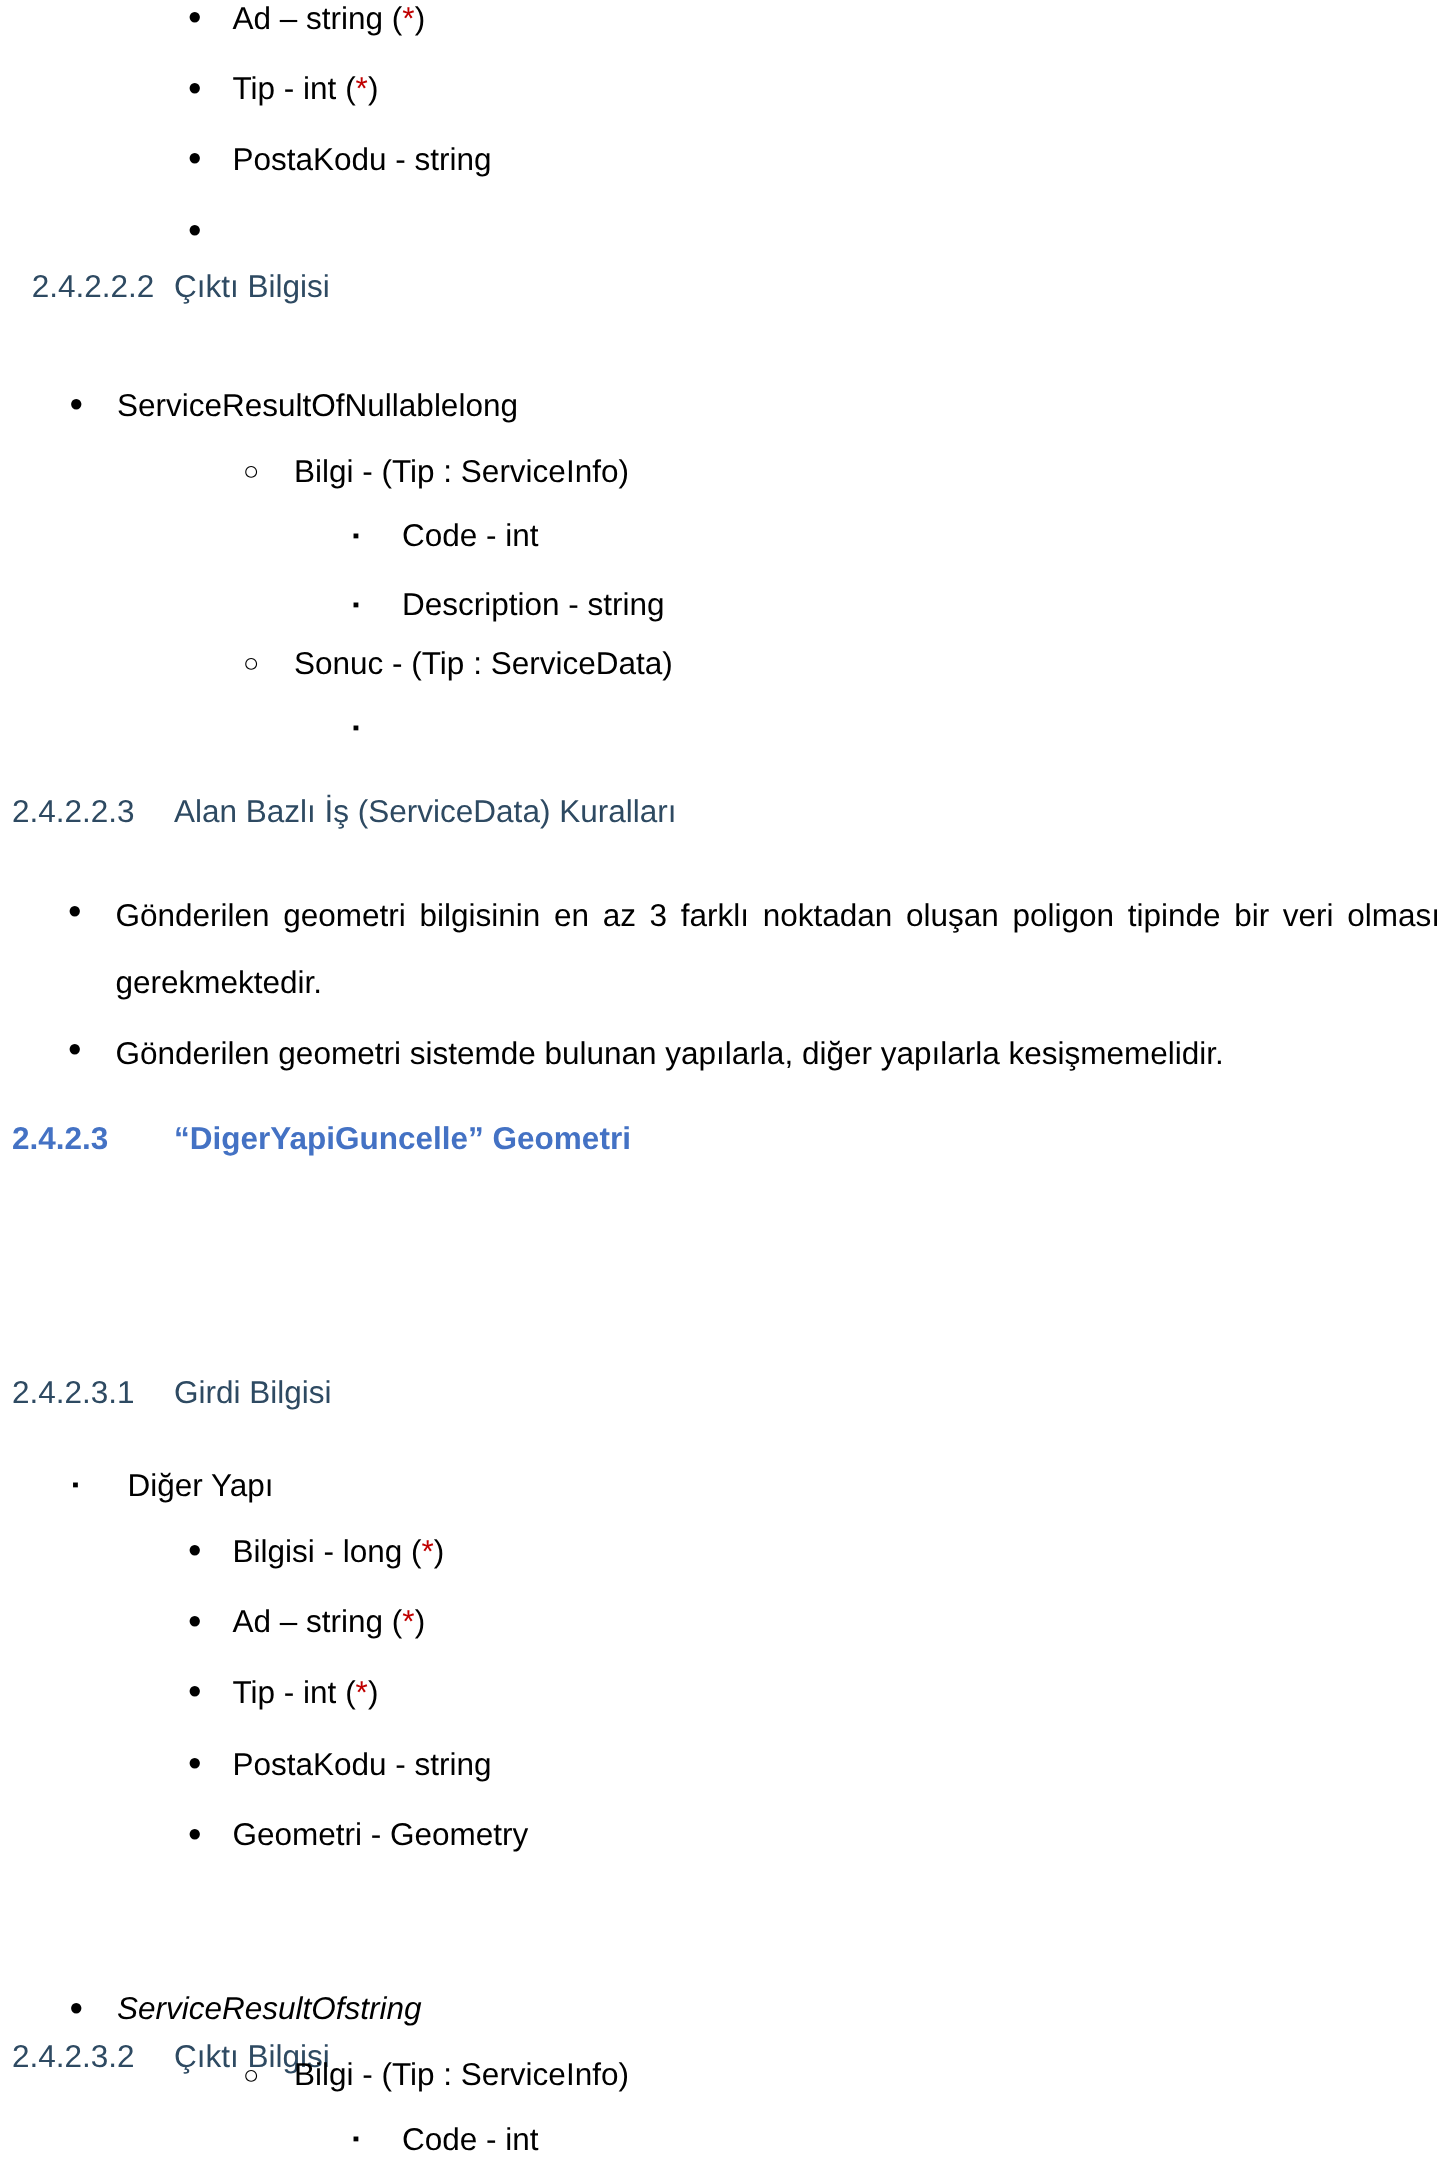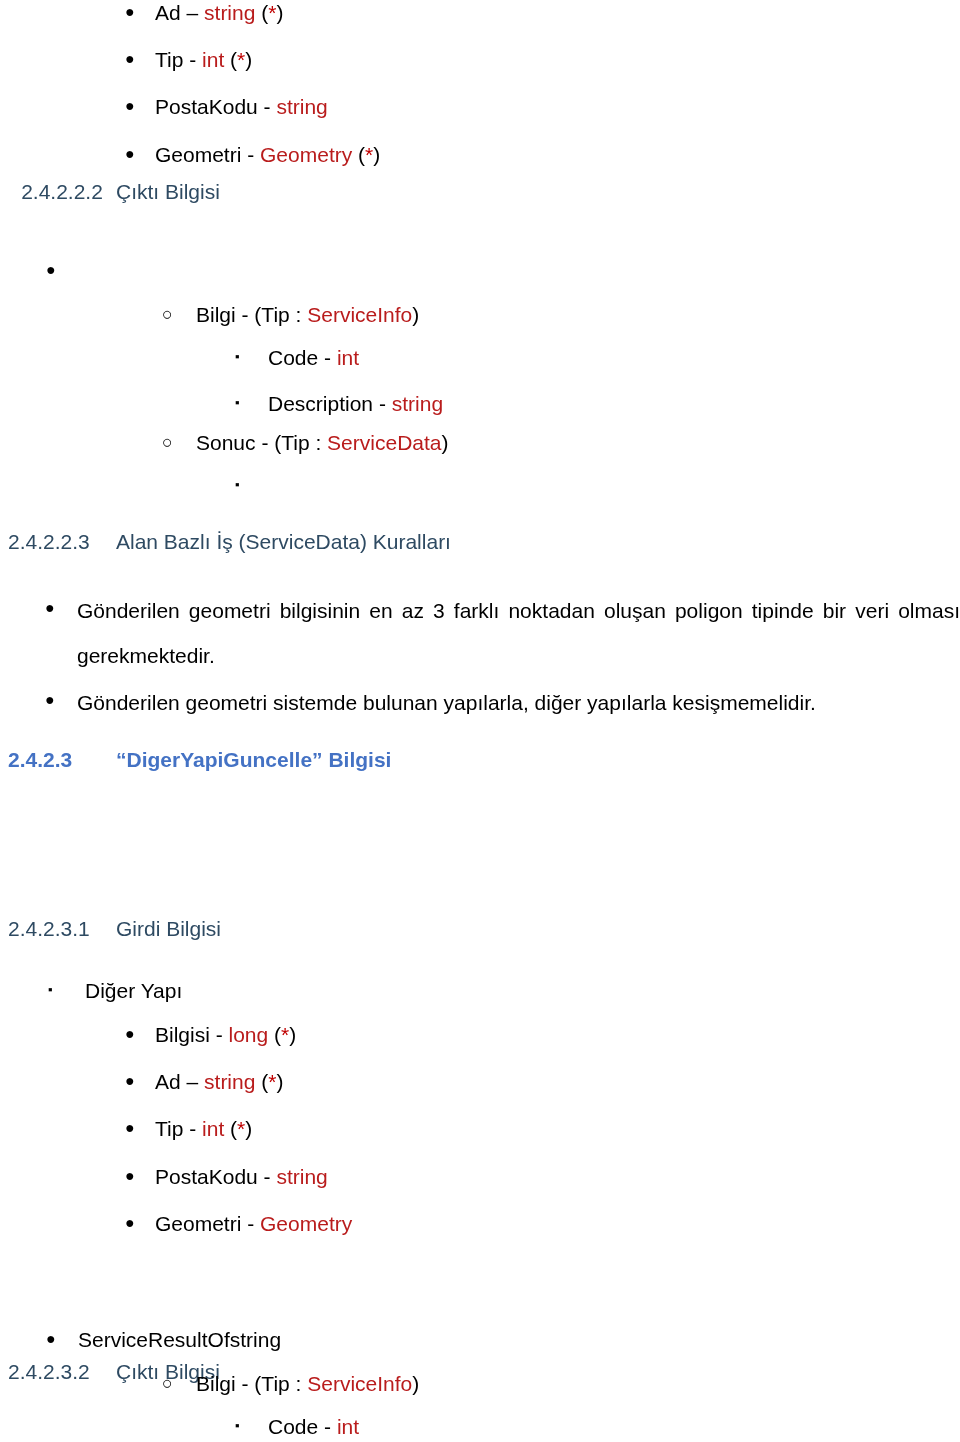--- a/index.html
+++ b/index.html
@@ -62,21 +62,21 @@
     line-height: 1.2;
     color: #000000;
   }
   .marker.disc  { font-size: 16px; line-height: 1.55; }
   .marker.circ  { font-size: 18px; line-height: 1.35; }
   .marker.sq    { font-size: 13px; line-height: 1.9; }
 
   .txt { display: inline-block; }
 
   
-  .type { color: #b91c1c; }
+  .type { color: #000000; }
   .star { color: #C00000; }
 
   
   .para {
     font-size: 21px;
     line-height: 2.15;
     text-align: justify;
     color: #000000;
   }
   .bodyrow {
@@ -112,33 +112,31 @@
 
     <div class="row" style="margin-bottom:22px;">
       <span class="marker disc" style="left:0px;">●</span>
       <span class="txt" style="margin-left:30px;">
         <span>PostaKodu - </span><span class="type">string</span>
       </span>
     </div>
 
     <div class="row">
       <span class="marker disc" style="left:0px;">●</span>
-      <span class="txt" style="margin-left:30px;">
-        <span>Geometri - </span><span class="type">Geometry</span><span> (<span class="star">*</span>)</span>
-      </span>
     </div>
   </div>
 
   <div class="h4 abs" style="left:8px; top:180px;text-align:center;">
     <span class="num">2.4.2.2.2</span><span>Çıktı Bilgisi</span>
   </div>
 
   <div class="abs" style="left:46px; top:258px;">
     <div class="row">
       <span class="marker disc" style="left:0px;">●</span>
+      <span class="txt" style="margin-left:32px;">ServiceResultOfNullablelong</span>
     </div>
   </div>
 
   <div class="abs" style="left:162px; top:302px;">
     <div class="row">
       <span class="marker circ" style="left:0px;">○</span>
       <span class="txt" style="margin-left:34px;">
         <span>Bilgi -  (Tip : </span><span class="type">ServiceInfo</span><span>)</span>
       </span>
     </div>
@@ -183,21 +181,21 @@
       <span class="marker disc" style="left:0px; top:8px;">●</span>
       <div class="bodyrow" style="margin-left:32px; width:883px;">Gönderilen geometri bilgisinin en az 3 farklı noktadan oluşan poligon tipinde bir veri olması gerekmektedir.</div>
     </div>
     <div style="position:relative; margin-top:2px;">
       <span class="marker disc" style="left:0px; top:8px;">●</span>
       <div class="bodyrow" style="margin-left:32px; width:883px; text-align:left;">Gönderilen geometri sistemde bulunan yapılarla, diğer yapılarla kesişmemelidir.</div>
     </div>
   </div>
 
   <div class="h3 abs" style="left:8px; top:748px;">
-    <span class="num">2.4.2.3</span><span>“DigerYapiGuncelle” Bilgisi</span>
+    <span class="num">2.4.2.3</span><span>“DigerYapiGuncelle” Geometri</span>
   </div>
 
 
   <div class="h4 abs" style="left:8px; top:917px;">
     <span class="num">2.4.2.3.1</span><span>Girdi Bilgisi</span>
   </div>
 
   <div class="abs" style="left:48px; top:978px;">
     <div class="row">
       <span class="marker sq" style="left:0px;">▪</span>
@@ -238,21 +236,21 @@
     </div>
   </div>
 
   <div class="h4 abs" style="left:8px; top:1336px;margin-top:24px;">
     <span class="num">2.4.2.3.2</span><span>Çıktı Bilgisi</span>
   </div>
 
   <div class="abs" style="left:46px; top:1327px;">
     <div class="row">
       <span class="marker disc" style="left:0px;">●</span>
-      <span class="txt" style="margin-left:32px;">ServiceResultOfstring</span>
+      <span class="txt" style="margin-left:32px;font-style:italic;">ServiceResultOfstring</span>
     </div>
   </div>
 
   <div class="abs" style="left:162px; top:1371px;">
     <div class="row">
       <span class="marker circ" style="left:0px;">○</span>
       <span class="txt" style="margin-left:34px;">
         <span>Bilgi -  (Tip : </span><span class="type">ServiceInfo</span><span>)</span>
       </span>
     </div>

